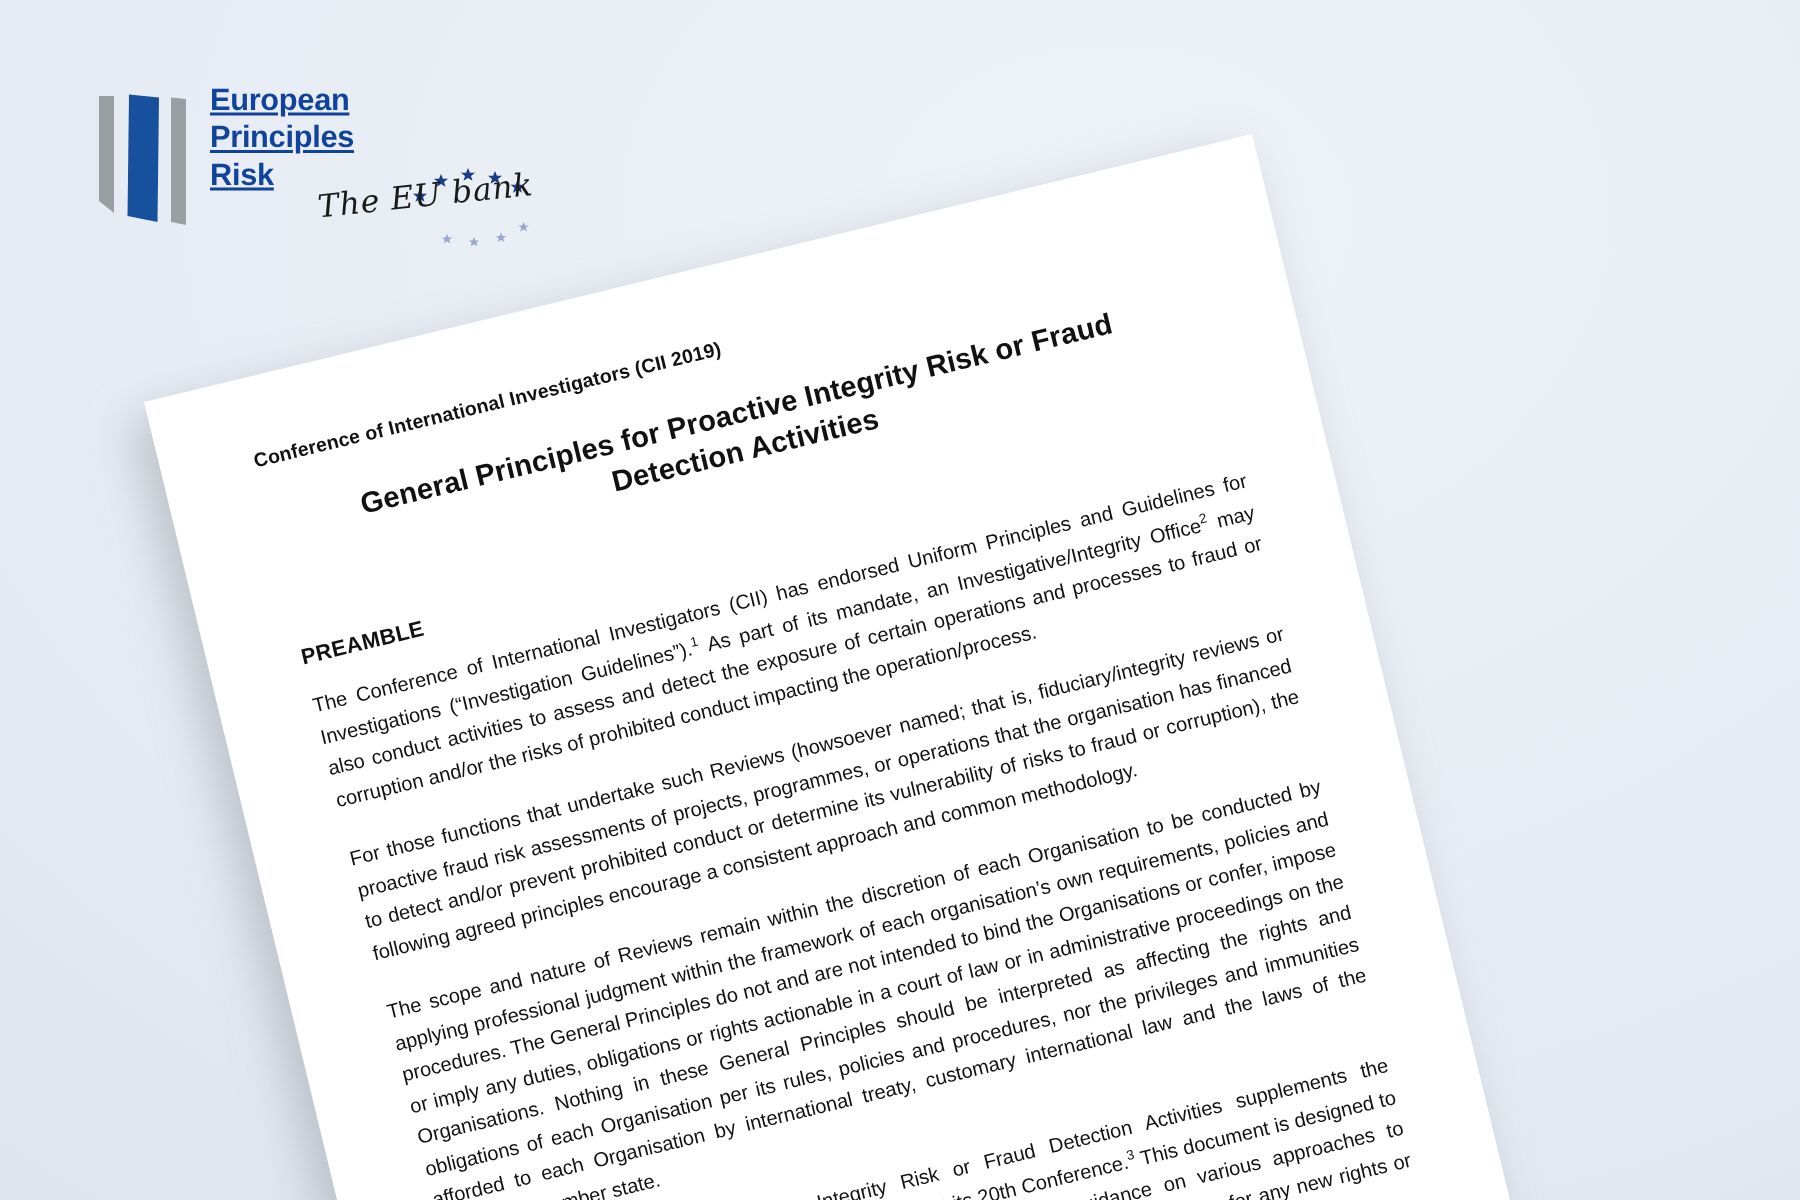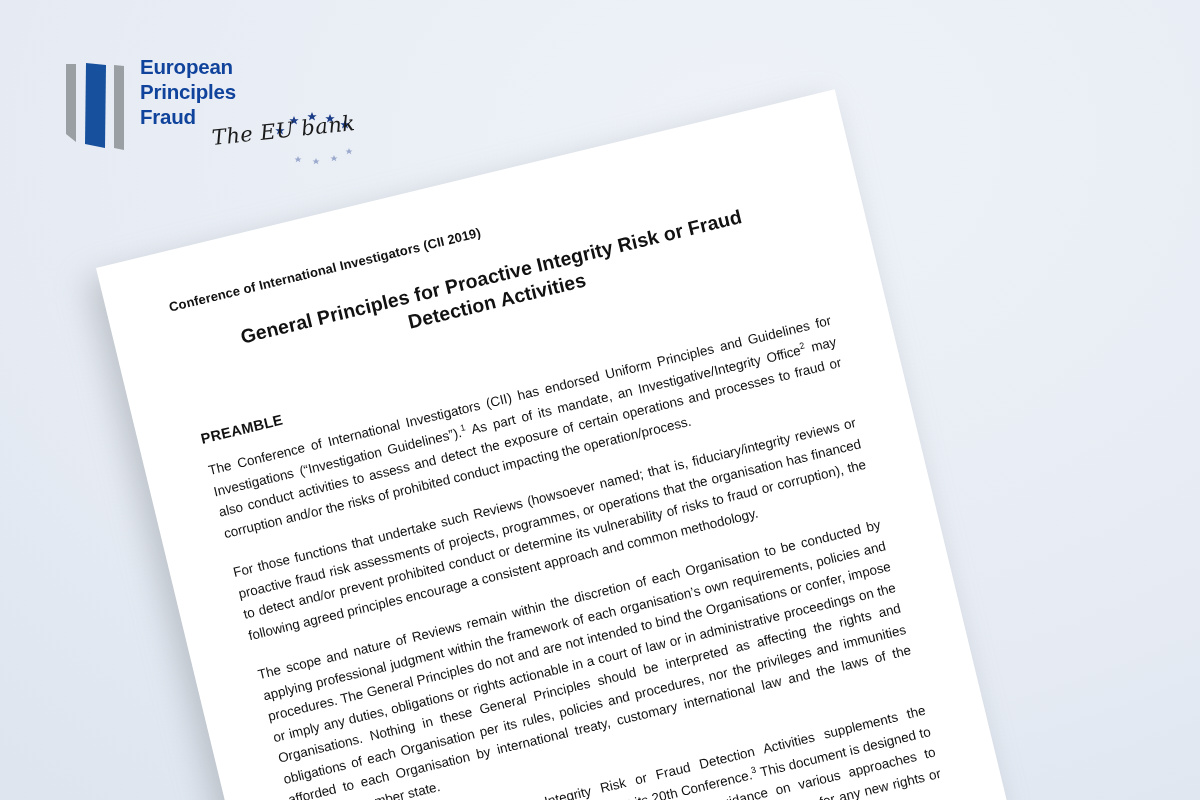--- a/index.html
+++ b/index.html
@@ -41,21 +41,21 @@
   .logo-text {
     position: absolute;
     left: 78px;
     top: 2px;
     color: #10439b;
     font-weight: bold;
     font-size: 20.5px;
     line-height: 25px;
     letter-spacing: -0.2px;
   }
-  .logo-text span { display: block; }
+  .logo-text span { display: block; text-decoration: underline; }
   .tagline-wrap {
     position: absolute;
     left: 140px;
     top: 58px;
     width: 175px;
     height: 60px;
   }
   .tagline {
     position: absolute;
     left: 10px;
@@ -146,21 +146,21 @@
       <svg width="68" height="92" viewBox="0 0 68 92" xmlns="http://www.w3.org/2000/svg">
         <polygon points="4,2 14,2 14,80 4,72" fill="#9a9fa3"></polygon>
         <polygon points="24,1 44,3 43,86 23,82" fill="#17519e"></polygon>
         <polygon points="52,3 62,4 62,88 52,86" fill="#9a9fa3"></polygon>
       </svg>
     </div>
 
     <div class="logo-text">
       <span>European</span>
       <span>Principles</span>
-      <span>Fraud</span>
+      <span>Risk</span>
     </div>
 
     <div class="tagline-wrap">
       <svg width="175" height="60" viewBox="0 0 175 60" xmlns="http://www.w3.org/2000/svg" style="position:absolute;left:0;top:0;">
         <g fill="#1b3c87">
           <polygon points="92,6 93.3,9.2 96.7,9.2 94,11.3 95,14.5 92,12.6 89,14.5 90,11.3 87.3,9.2 90.7,9.2"></polygon>
           <polygon points="110,2 111.3,5.2 114.7,5.2 112,7.3 113,10.5 110,8.6 107,10.5 108,7.3 105.3,5.2 108.7,5.2"></polygon>
           <polygon points="128,4 129.3,7.2 132.7,7.2 130,9.3 131,12.5 128,10.6 125,12.5 126,9.3 123.3,7.2 126.7,7.2"></polygon>
           <polygon points="143,10 144.3,13.2 147.7,13.2 145,15.3 146,18.5 143,16.6 140,18.5 141,15.3 138.3,13.2 141.7,13.2"></polygon>
           <polygon points="78,16 79.3,19.2 82.7,19.2 80,21.3 81,24.5 78,22.6 75,24.5 76,21.3 73.3,19.2 76.7,19.2"></polygon>

